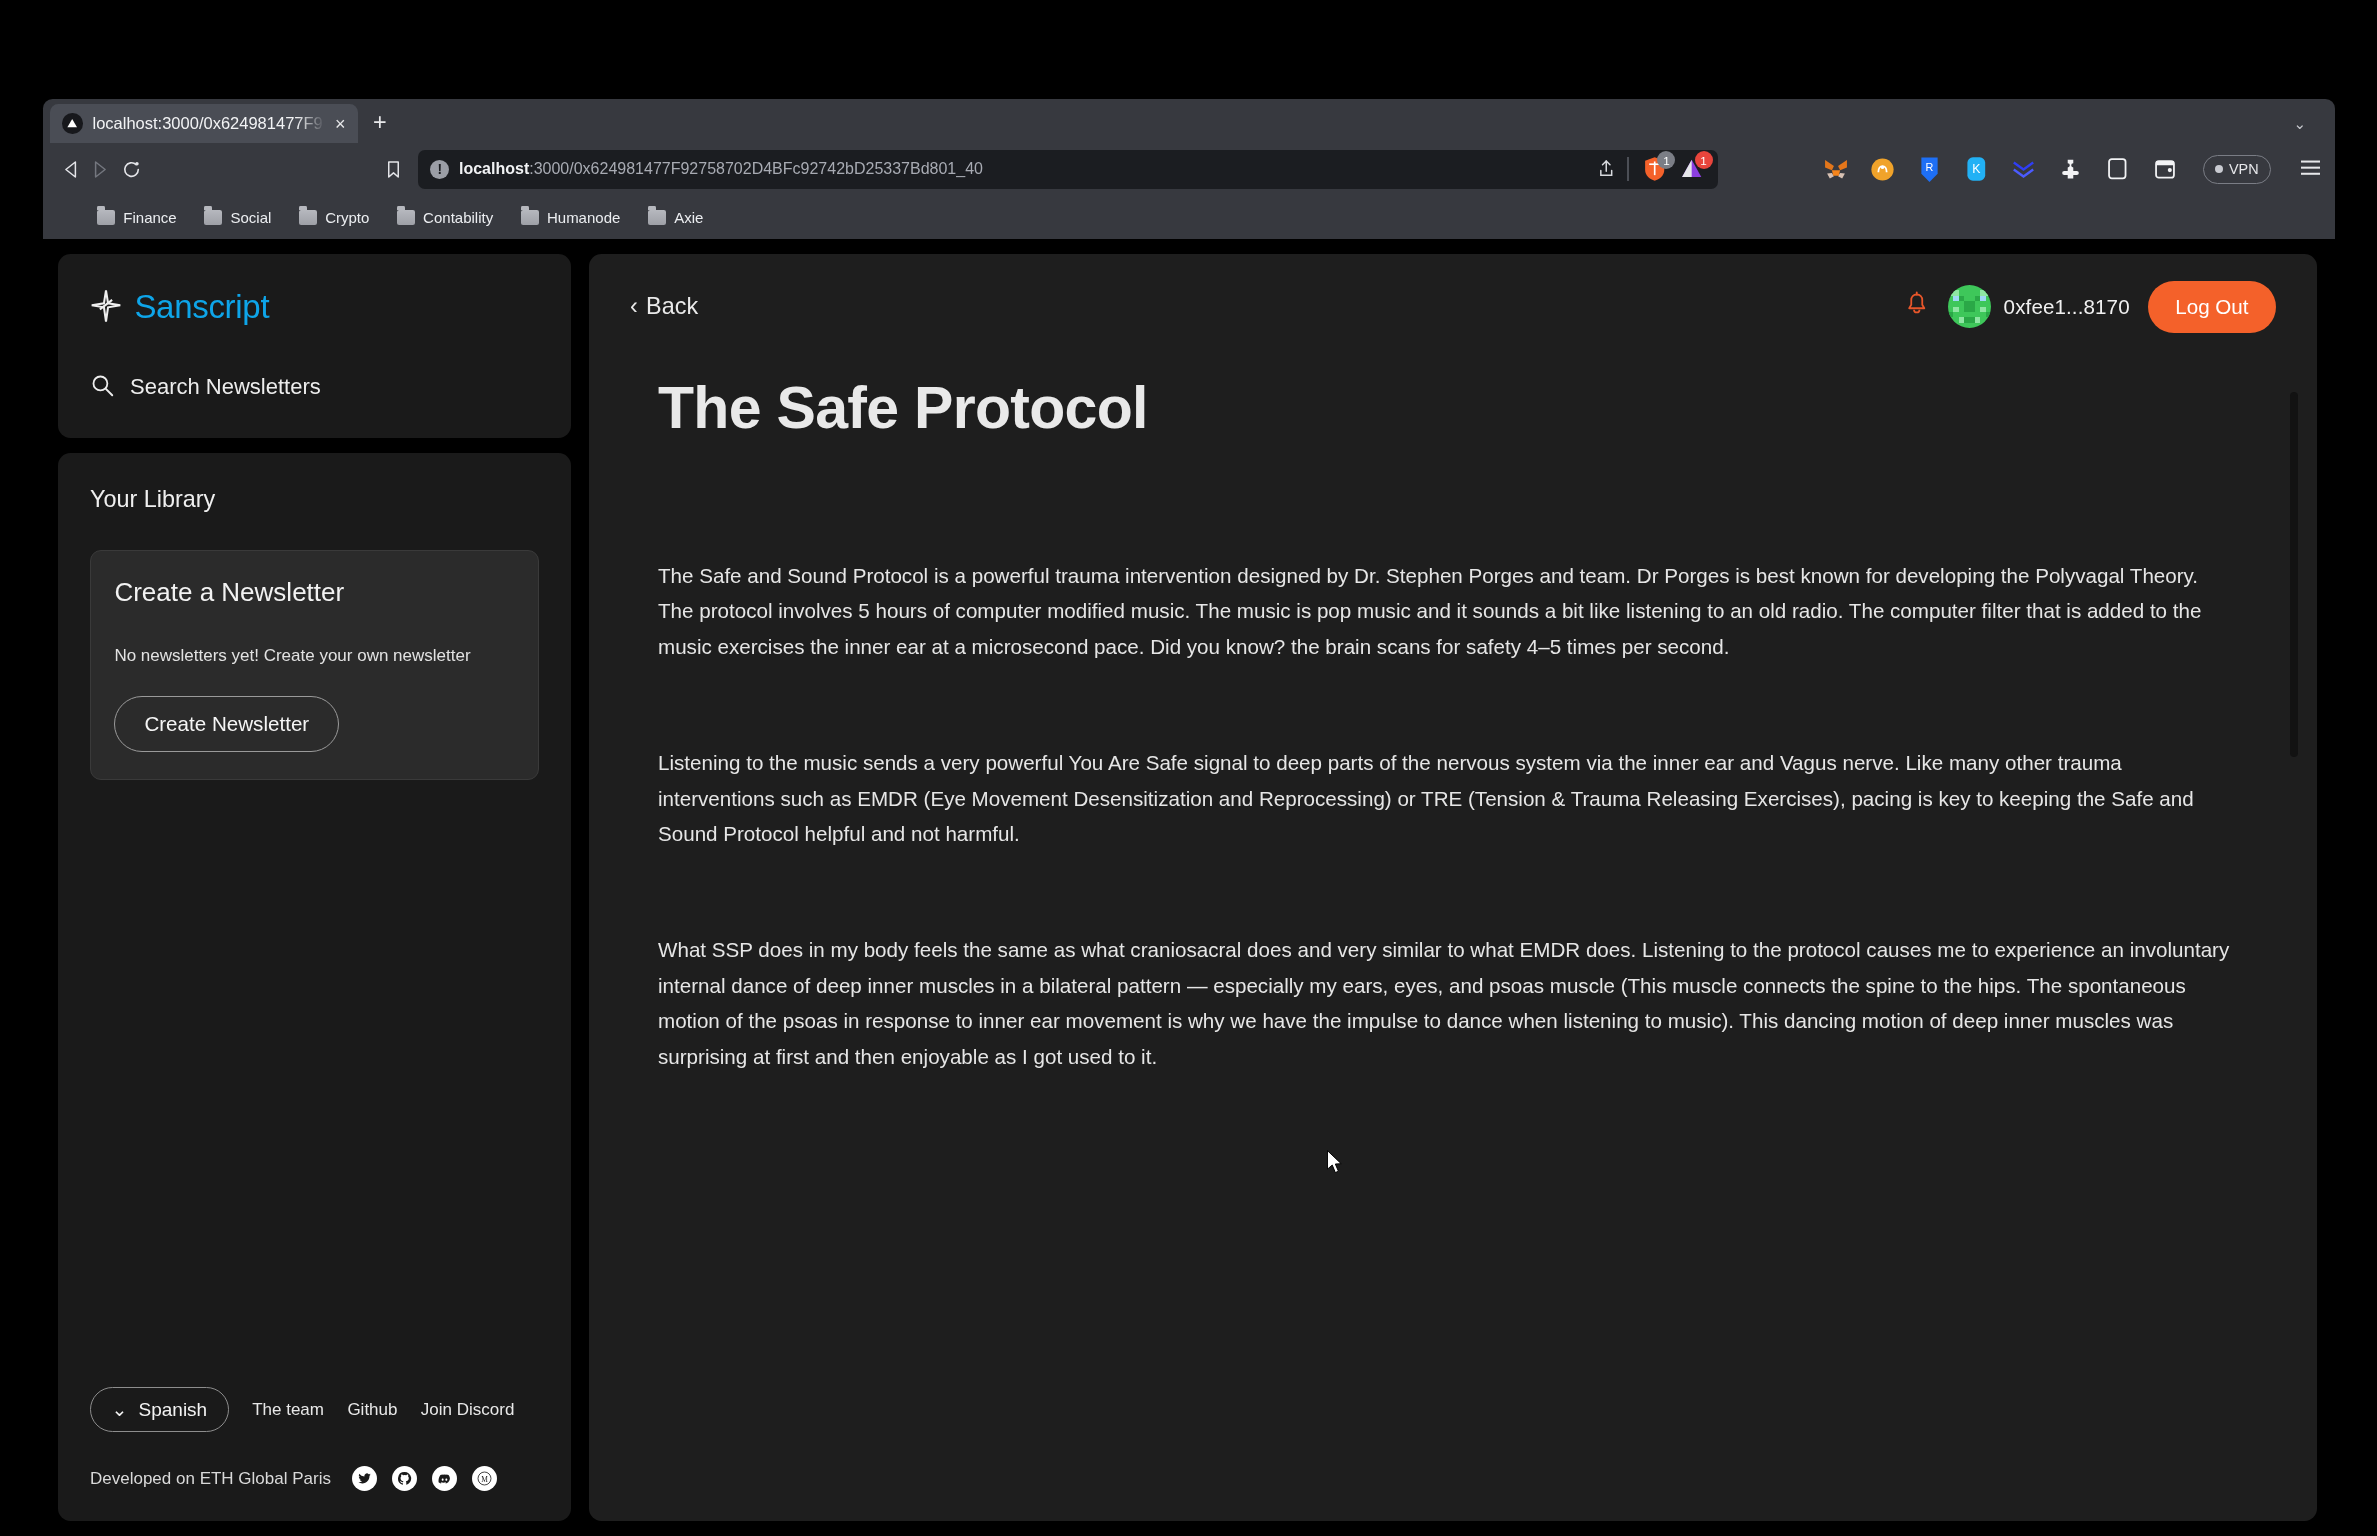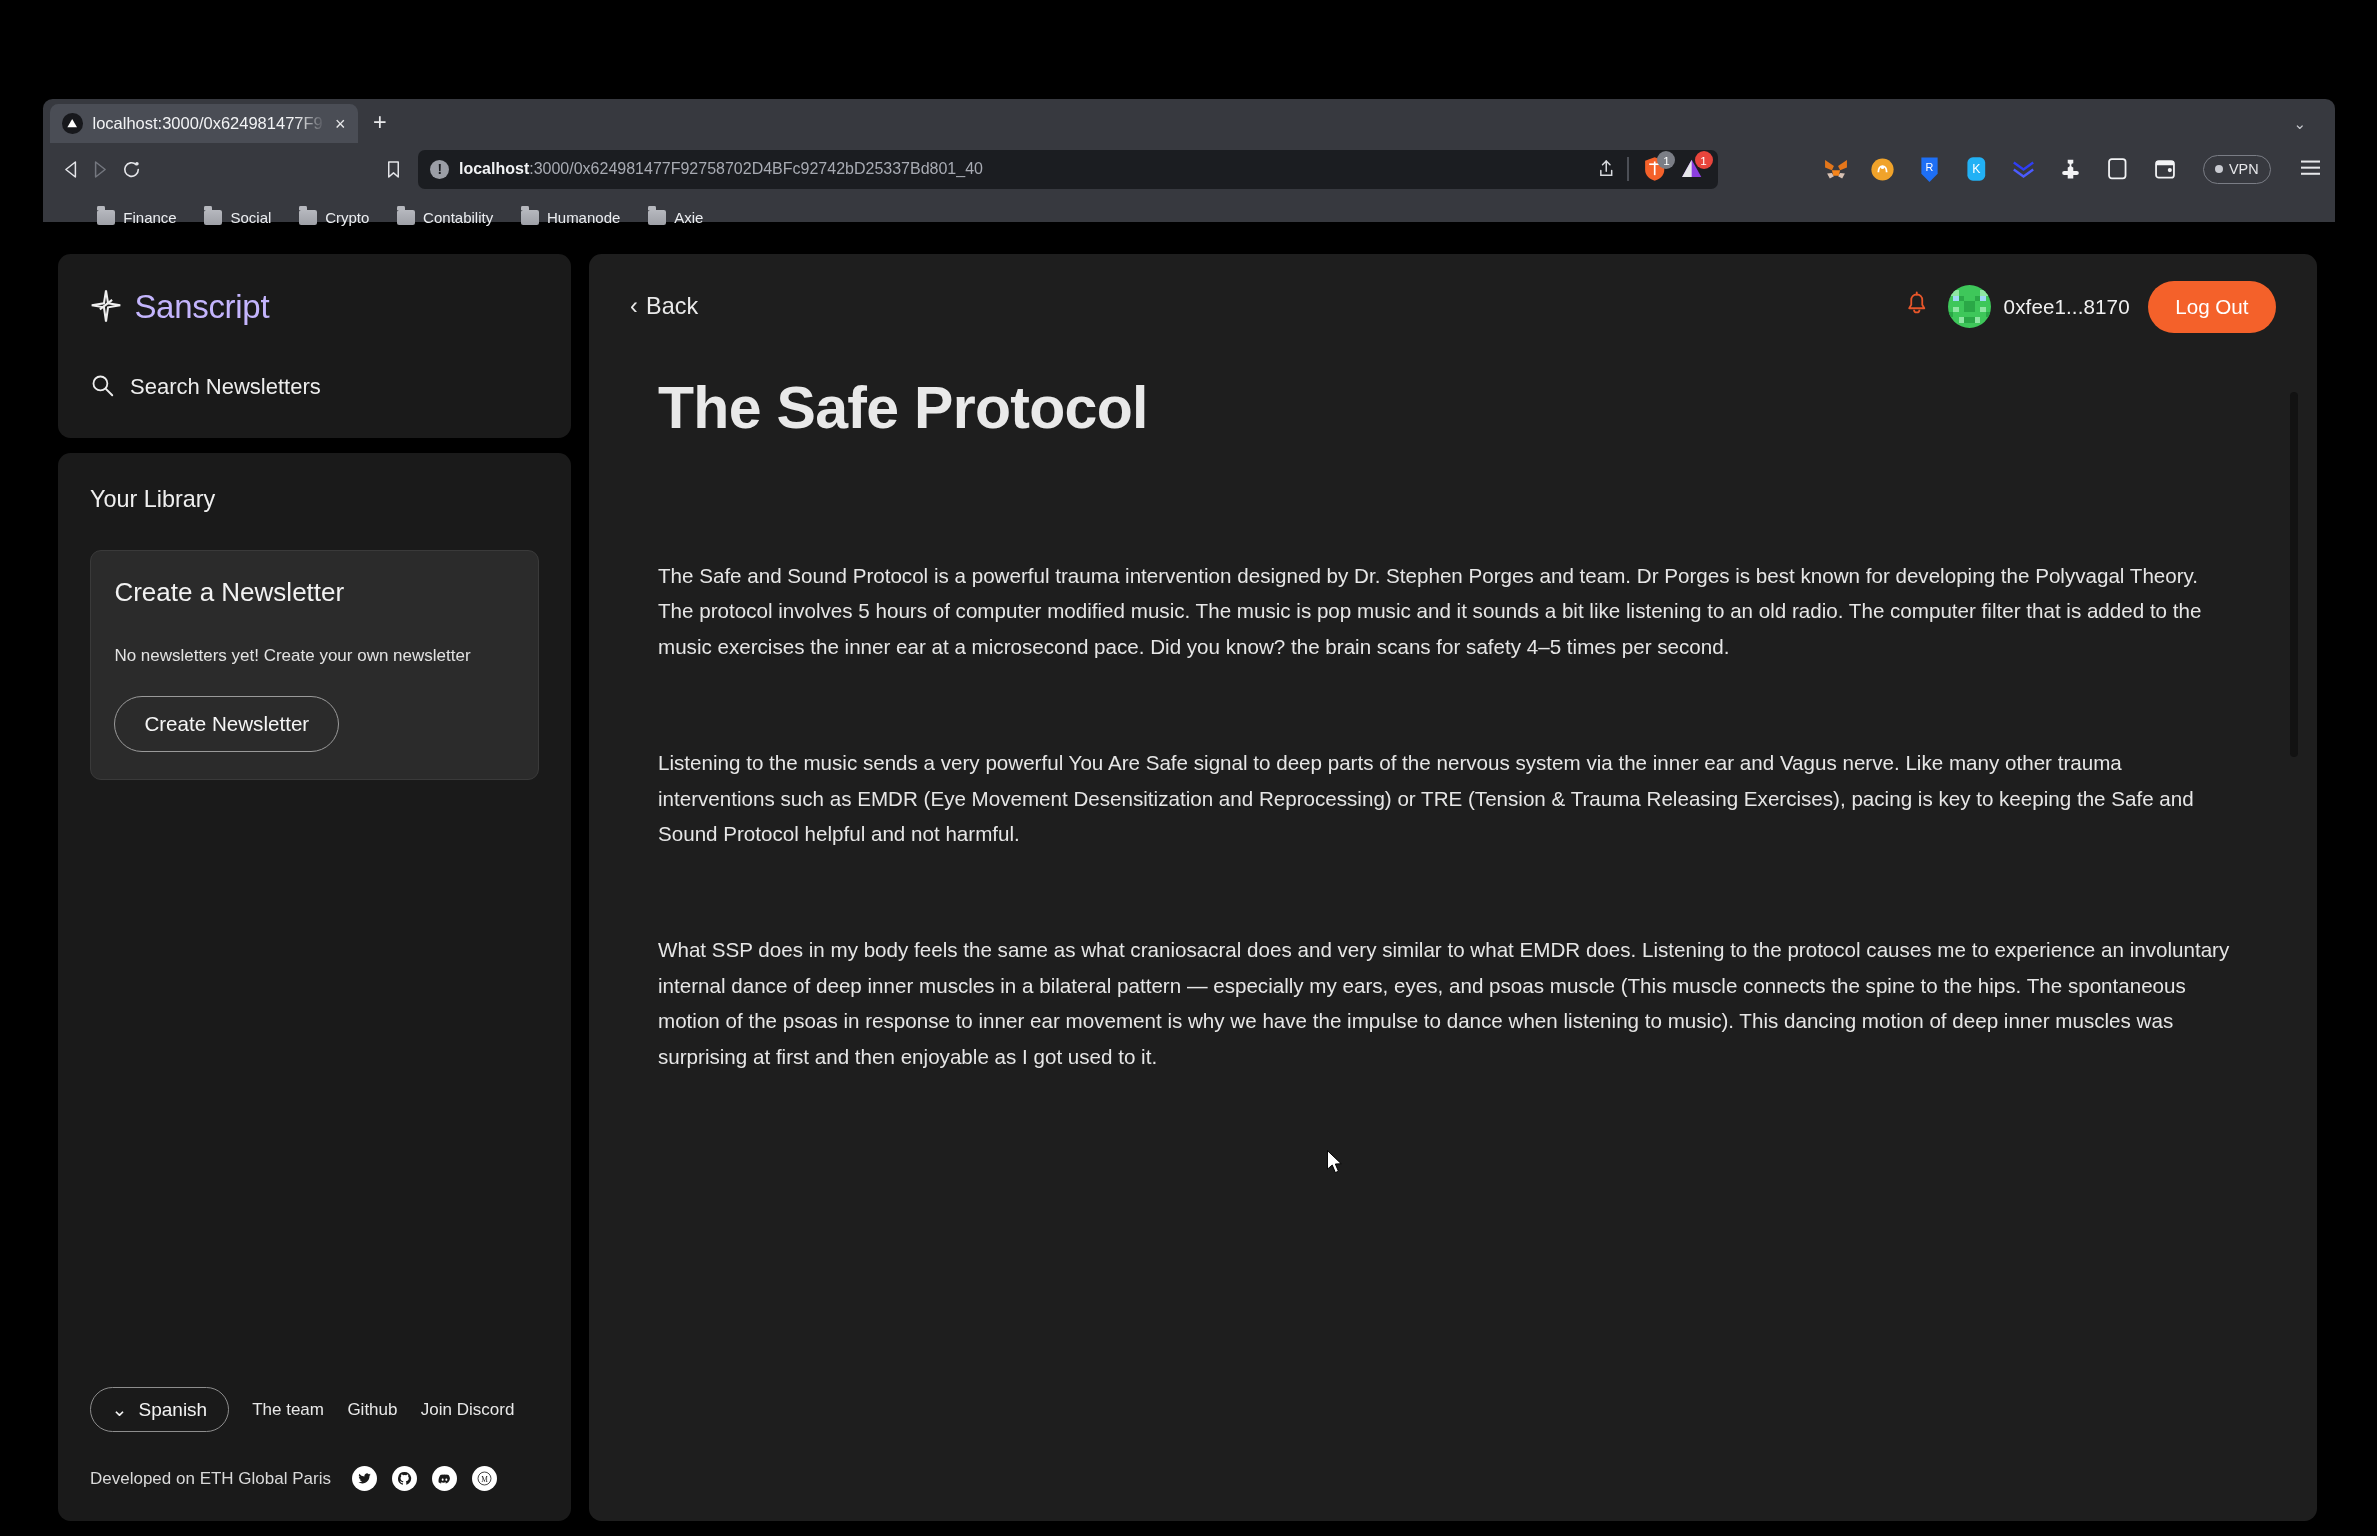--- a/index.html
+++ b/index.html
@@ -7,21 +7,21 @@
     width: 2377px; height: 1537px;
     background: #000000;
     font-family: "Liberation Sans", sans-serif;
     overflow: hidden;
   }
 
   
   .browser-window {
     position: absolute;
     left: 43px; top: 99px;
-    width: 2292px; height: 123px;
+    width: 2292px; height: 140px;
     background: #37393f;
     border-radius: 9.6px 9.6px 0 0;
   }
 
   
   .tab-strip {
     position: absolute; left: 0; top: 0;
     width: 100%; height: 44px;
     display: flex; align-items: flex-end;
     padding-left: 6.9px;
@@ -171,21 +171,21 @@
   .sidebar {
     width: 513px; flex: 0 0 513px;
     display: flex; flex-direction: column; gap: 15px;
   }
   .side-card {
     background: #1a1a1a;
     border-radius: 12.4px;
   }
   .side-top { padding: 34px 32px 30px 32px; }
   .brand { display:flex; align-items:center; gap: 12.4px; margin-bottom: 39px;}
-  .brand-name { font-size: 33px; color:#c4b5fd; letter-spacing:-0.3px;}
+  .brand-name { font-size: 33px; color:#0ea5e9; letter-spacing:-0.3px;}
   .nav-item {
     display:flex; align-items:center; gap: 15px;
     height: 43px; cursor:pointer;
   }
   .nav-item + .nav-item { margin-top: 26px; flex-direction: column; }
   .nav-label { font-size: 22px; color:#ededed;}
 
   .side-bottom {
     flex: 1 1 auto;
     padding: 33px 32px 30px 32px;

